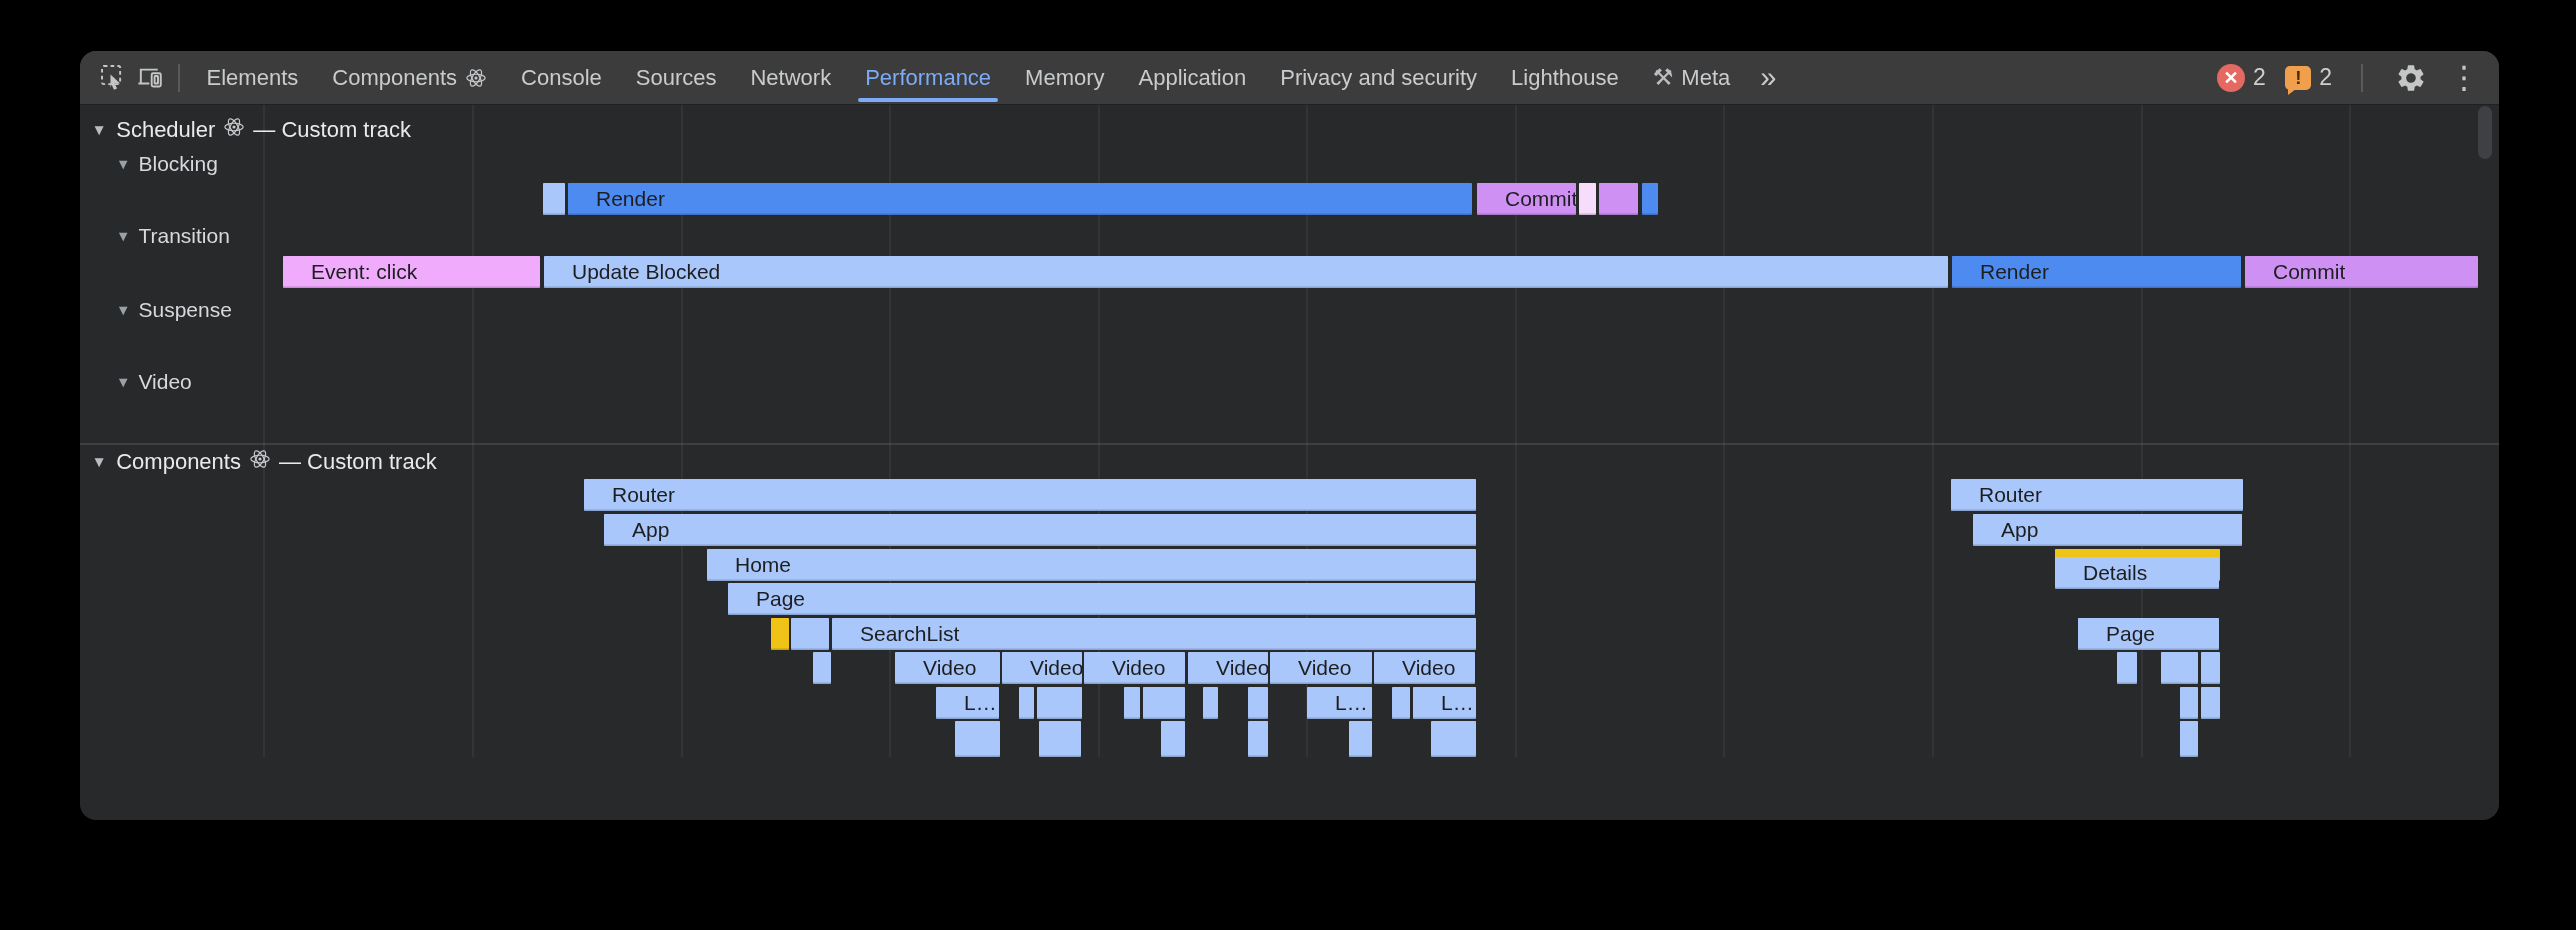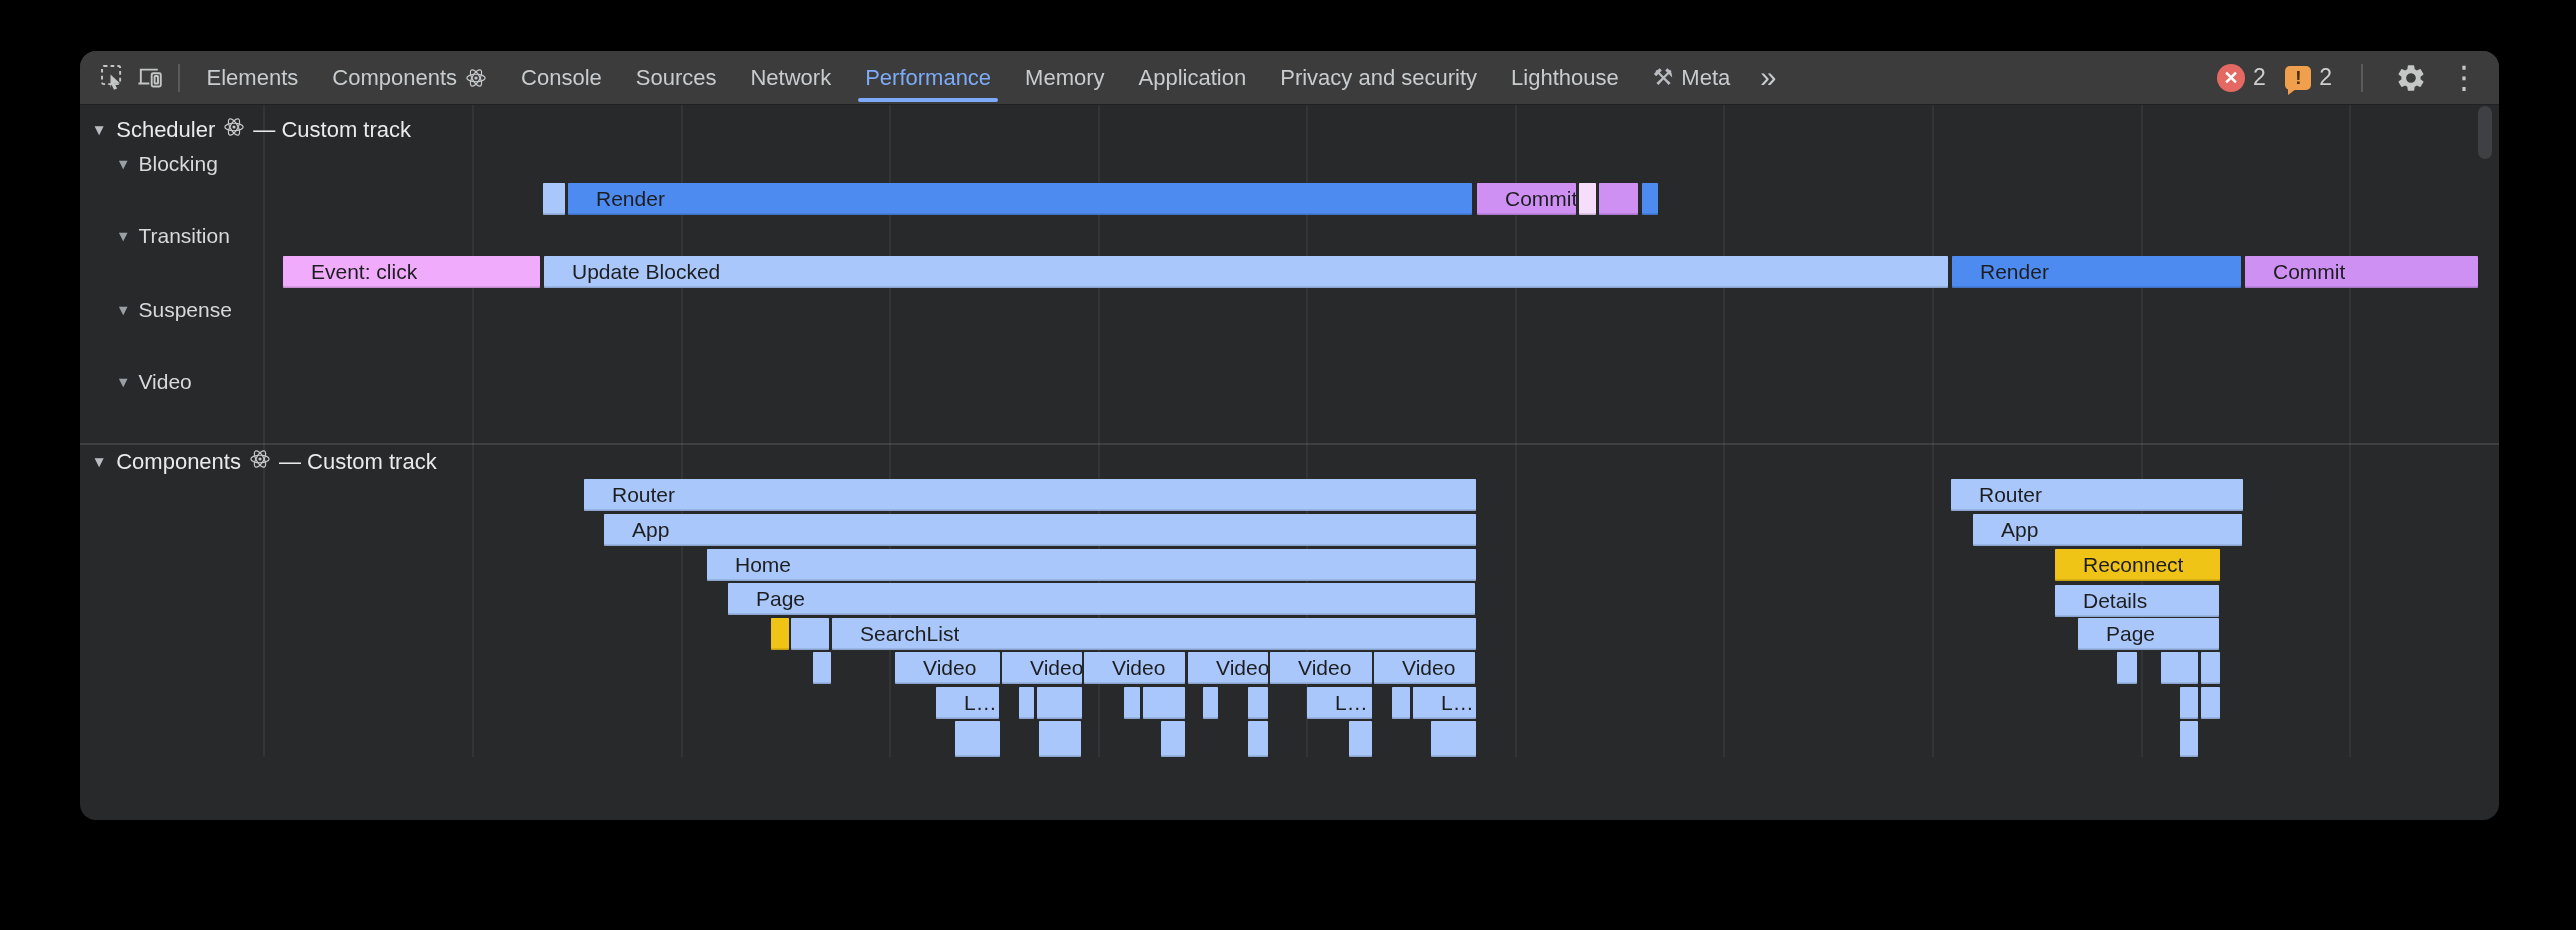--- a/index.html
+++ b/index.html
@@ -276,21 +276,21 @@
         </div>
         <div class="flame-bar" style="left: 627px; top: 444px; width: 769px; height: 32px; background: rgb(169, 199, 250);">
           <span class="bar-label">Home</span>
         </div>
         <div class="flame-bar" style="left: 1975px; top: 444px; width: 165px; height: 32px; background: rgb(240, 195, 23);">
           <span class="bar-label">Reconnect</span>
         </div>
         <div class="flame-bar" style="left: 648px; top: 478px; width: 747px; height: 32px; background: rgb(169, 199, 250);">
           <span class="bar-label">Page</span>
         </div>
-        <div class="flame-bar" style="left: 1975px; top: 480px; width: 164px; height: 32px; background: rgb(169, 199, 250);">
+        <div class="flame-bar" style="left: 1975px; top: 452px; width: 164px; height: 32px; background: rgb(169, 199, 250);">
           <span class="bar-label">Details</span>
         </div>
         <div class="flame-bar" style="left: 691px; top: 513px; width: 18px; height: 32px; background: rgb(240, 195, 23);"></div>
         <div class="flame-bar" style="left: 711px; top: 513px; width: 38px; height: 32px; background: rgb(169, 199, 250);"></div>
         <div class="flame-bar" style="left: 752px; top: 513px; width: 644px; height: 32px; background: rgb(169, 199, 250);">
           <span class="bar-label">SearchList</span>
         </div>
         <div class="flame-bar" style="left: 1998px; top: 513px; width: 141px; height: 32px; background: rgb(169, 199, 250);">
           <span class="bar-label">Page</span>
         </div>

